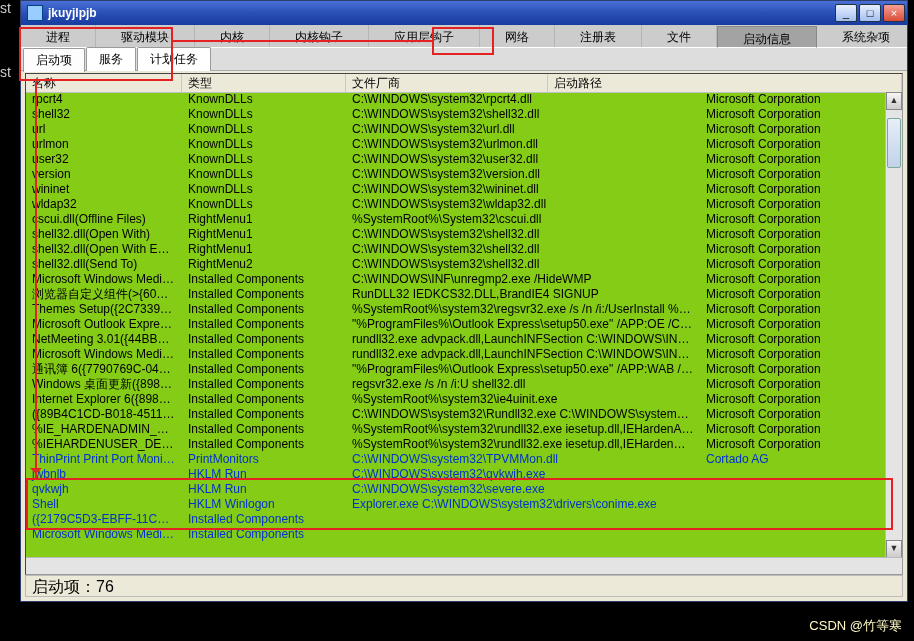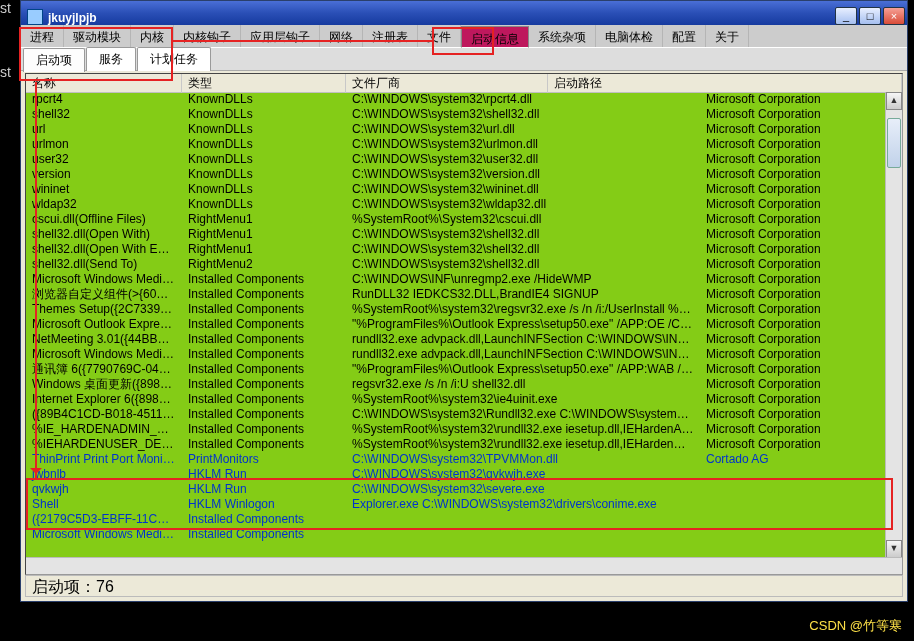--- a/index.html
+++ b/index.html
@@ -1,26 +1,26 @@
 <!DOCTYPE html>
 <html><head>
 <meta charset="utf-8">
 <style>
   html,body{margin:0;padding:0;height:641px;width:914px;font-family:"Microsoft YaHei","SimSun",Tahoma,sans-serif;font-size:12px;background:#000;overflow:hidden}
   .dark-stripe{position:absolute;left:0;top:0;width:44px;height:320px;background:#000;color:#ccc;font-size:14px}
   
   .window{position:absolute;left:20px;top:0;width:886px;height:600px;background:#ECE9D8;border:1px solid #2a3f6b;box-shadow:0 0 0 1px #000}
-  .titlebar{height:24px;background:linear-gradient(#4a6fd6,#2a4fb6 50%,#163a9f);display:flex;align-items:flex-end;color:#fff;font-weight:bold;padding-left:6px}
+  .titlebar{height:24px;background:linear-gradient(#4a6fd6,#2a4fb6 50%,#163a9f);display:flex;align-items:center;color:#fff;font-weight:bold;padding-left:6px}
   .titlebar .icon{width:14px;height:14px;background:#9cf;border:1px solid #048;margin-right:5px}
   .titlebar .spring{flex:1}
   .titlebar button{width:22px;height:18px;margin-right:2px;font-size:11px;line-height:14px;background:linear-gradient(#e8efff,#a5bff0);border:1px solid #234;border-radius:2px;padding:0}
   .titlebar button.close{background:linear-gradient(#f6a095,#d84b38);color:#fff}
   .menubar{height:22px;background:#ccc;border-bottom:1px solid #fff;display:flex;align-items:stretch}
-  .menubar .item{padding:4px 9px;border-right:1px solid #b5b5b5;cursor:default;font-size:12px;white-space:nowrap}
-  .menubar .item.active{background:#be185d;border:1px solid #888;border-bottom-color:#fff;position:relative;top:1px}
+  .menubar .item{padding:4px 25px;border-right:1px solid #b5b5b5;cursor:default;font-size:12px;white-space:nowrap}
+  .menubar .item.active{background:#a3a3a3;border:1px solid #888;border-bottom-color:#fff;position:relative;top:1px}
   .subtabs{height:22px;background:#ddd;border-bottom:1px solid #aaa;display:flex;align-items:center;padding-left:2px}
   .subtabs .tab{padding:3px 12px;border:1px solid #9a9a9a;border-bottom:none;background:#fff;margin-right:1px;border-radius:2px 2px 0 0;font-size:12px;cursor:default}
   .subtabs .tab.active{background:#fdfdfd;position:relative;top:1px}
   .listarea{position:absolute;left:4px;right:4px;top:72px;bottom:26px;background:#84cc16;border:1px inset #999;overflow:hidden}
   .header-row,.row{display:flex;font-size:12px}
   .header-row{background:#ECE9D8;border-bottom:1px solid #c0c0c0;height:18px;align-items:center;position:sticky;top:0}
   .header-row .cell{border-right:1px solid #c8c8c8;padding:1px 6px;font-weight:normal;color:#000}
   .cell{padding:0 6px;overflow:hidden;white-space:nowrap;text-overflow:ellipsis;box-sizing:border-box}
   .c-name  {flex:0 0 156px}
   .c-type  {flex:0 0 164px}
@@ -35,21 +35,21 @@
   .scroll-h{position:absolute;left:0;right:0;bottom:0;height:16px;background:#e4e4e4;border-top:1px solid #bbb}
   .statusbar{position:absolute;left:4px;right:4px;bottom:4px;height:18px;background:#ECE9D8;border:1px solid #bbb;font-size:16px;padding:1px 6px}
   
   .ann{position:absolute;border:2px solid #e52222;box-sizing:border-box;z-index:50;pointer-events:none}
   .ann1{left:19px;top:27px;width:154px;height:54px}
   .ann2{left:432px;top:27px;width:62px;height:28px}
   .ann-line{position:absolute;background:#e52222;z-index:50;pointer-events:none}
   .ann3{left:26px;top:478px;width:867px;height:52px}
   .arrow{position:absolute;left:35px;top:82px;width:2px;height:396px;background:#e52222;z-index:50;pointer-events:none}
   .arrow::after{content:"";position:absolute;left:-5px;bottom:-2px;border:6px solid transparent;border-top-color:#e52222}
-  .watermark{position:absolute;right:12px;bottom:6px;color:#fde047;font-size:13px;z-index:60}
+  .watermark{position:absolute;right:12px;bottom:6px;color:#fef9c3;font-size:13px;z-index:60}
 </style>
 </head>
 <body>
 
 <div class="dark-stripe">st<br><br><br><br>st</div>
 
 <div class="window">
   <div class="titlebar">
     <span class="icon"></span>
     <span>jkuyjlpjb</span>

